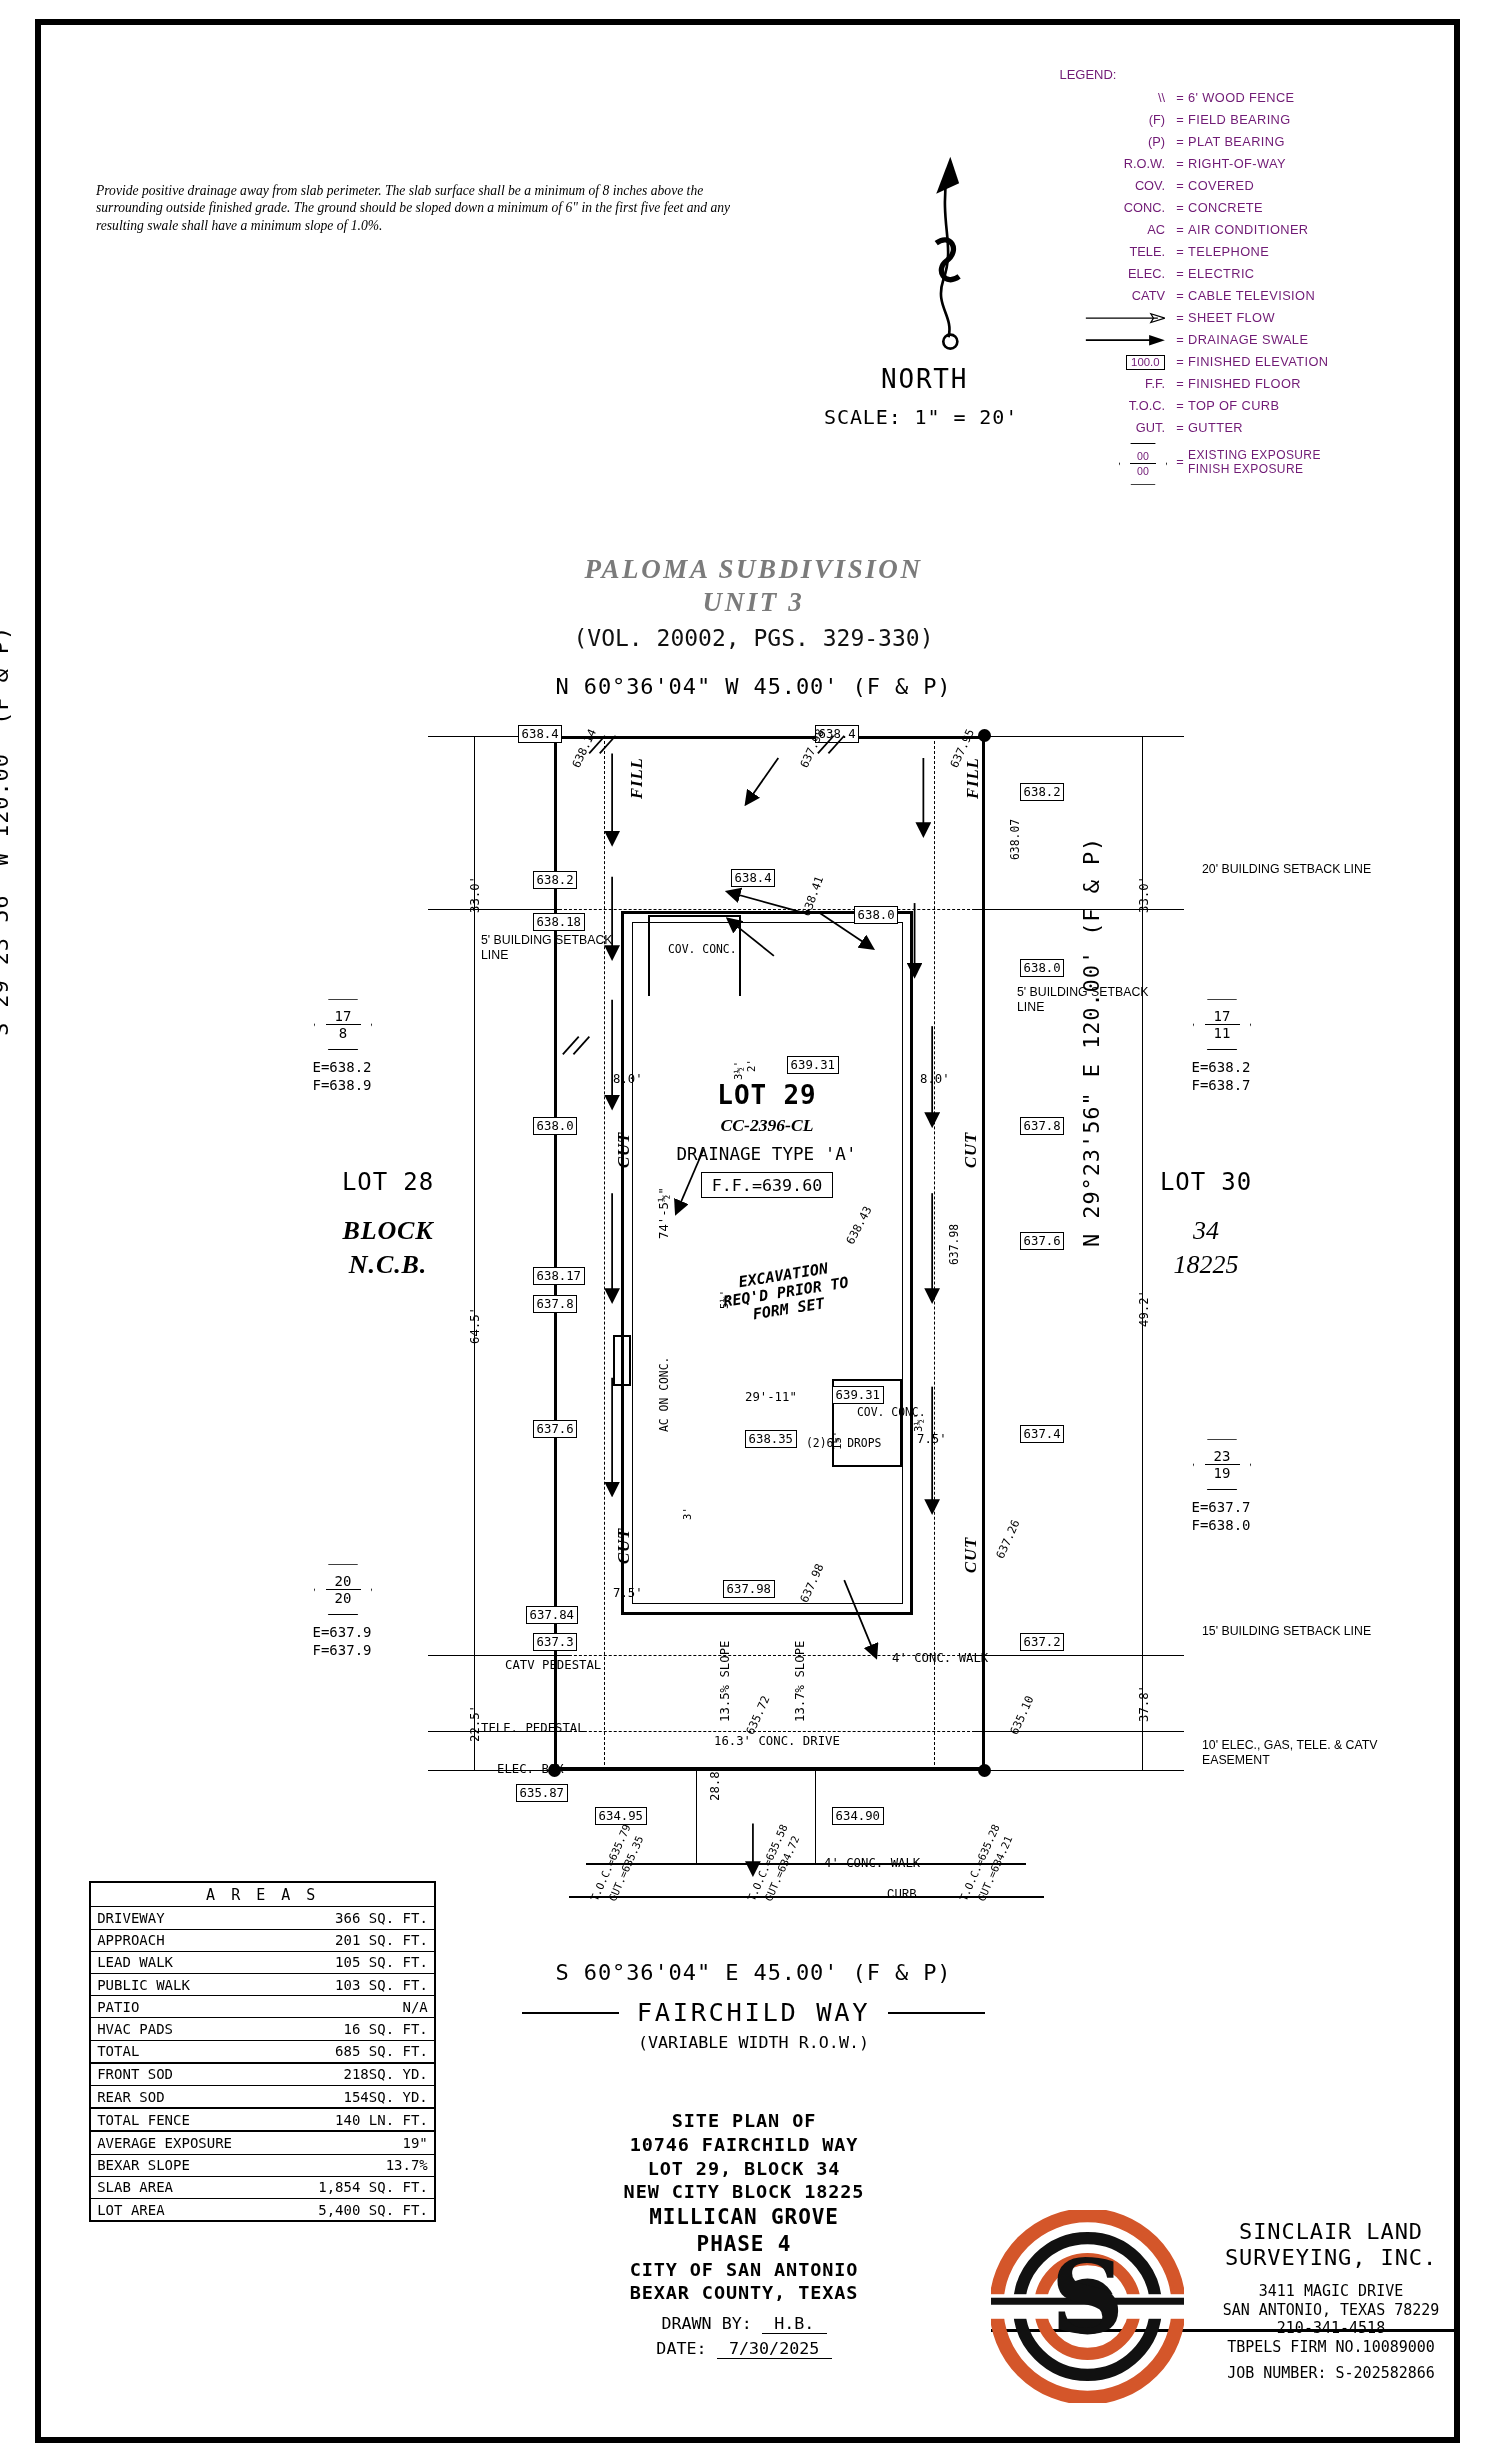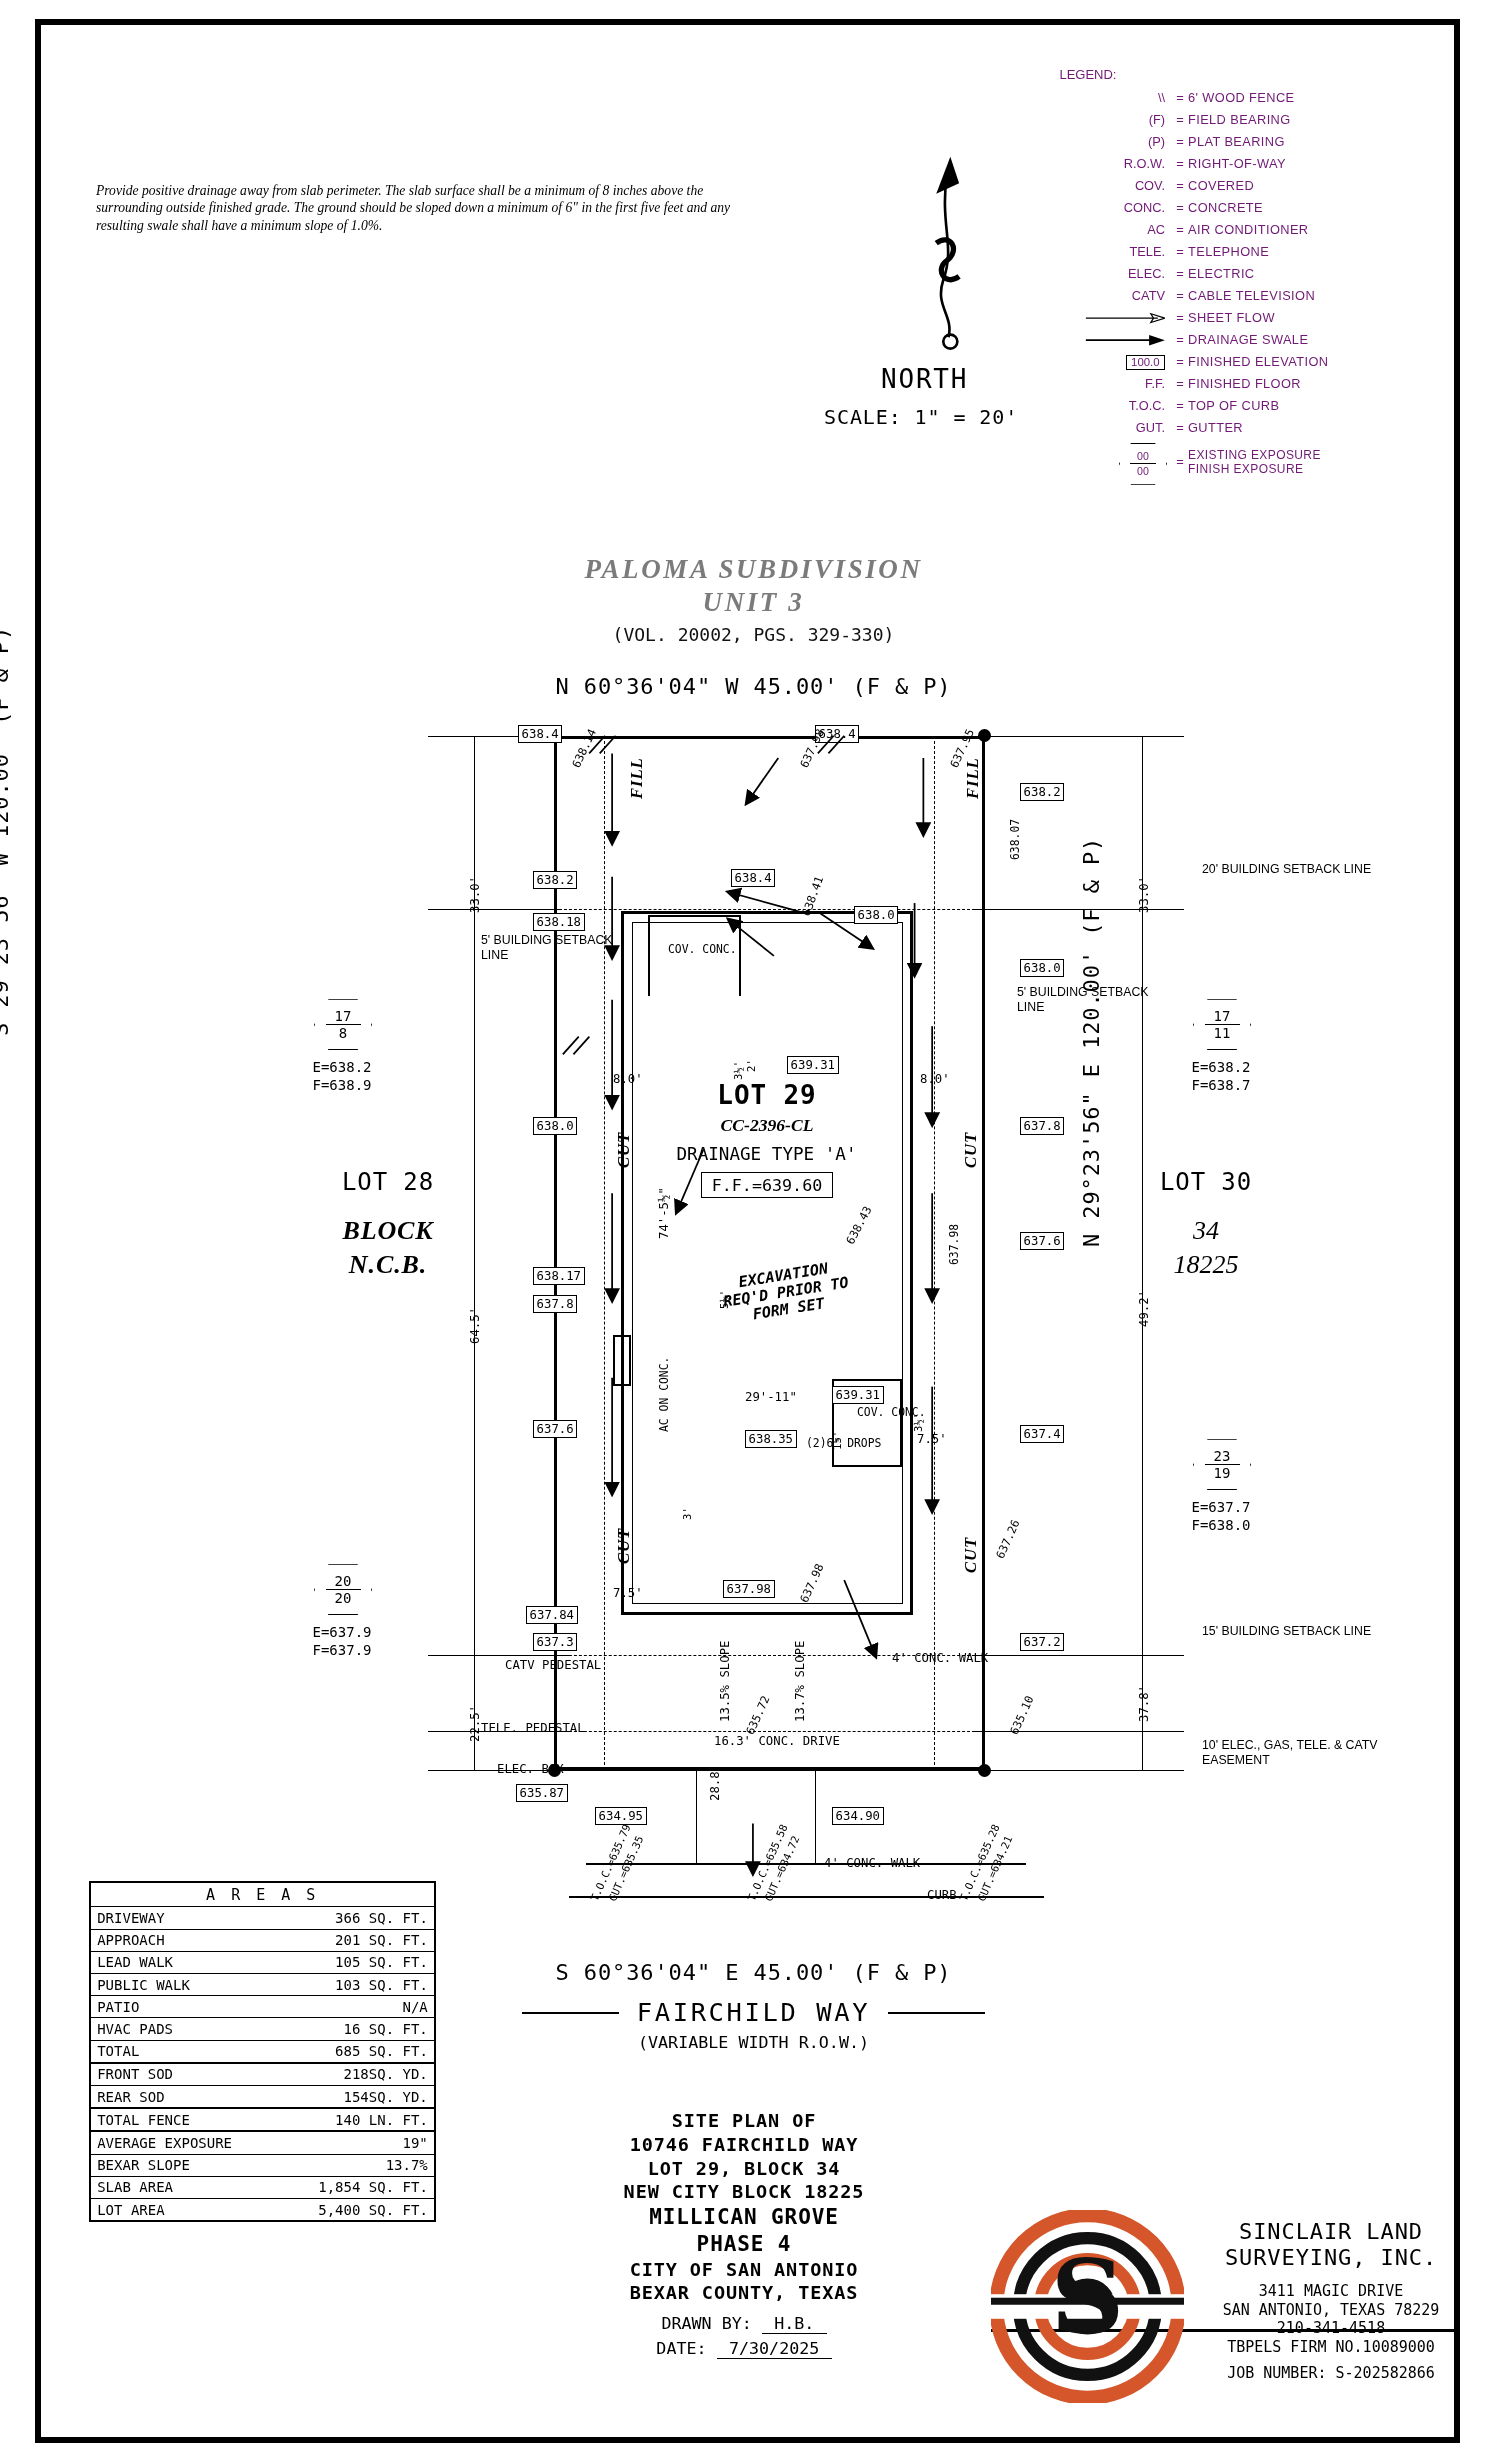--- a/index.html
+++ b/index.html
@@ -19,21 +19,21 @@
   .leg-eq{width:16px;text-align:center;}
   .leg-v{flex:1;text-align:left;letter-spacing:0.4px;}
   .leg-sym{width:95px;text-align:right;padding-right:7px;display:flex;justify-content:flex-end;align-items:center;}
 
   
   #north-label{left:840px;top:339px;font-family:"DejaVu Sans Mono",monospace;font-size:26px;letter-spacing:1.8px;}
   #scale-label{left:783px;top:380px;font-family:"DejaVu Sans Mono",monospace;font-size:20px;letter-spacing:0.9px;}
 
   
   #subdiv{left:0;top:528px;width:1425px;text-align:center;font-family:"Liberation Serif",serif;font-style:italic;font-weight:bold;font-size:27px;letter-spacing:2.6px;color:#7b7b7b;line-height:1.22;}
-  #subdiv .vol{font-size:18px;color:#111;font-style:normal;font-weight:normal;font-family:"DejaVu Sans Mono",monospace;letter-spacing:0px;}
+  #subdiv .vol{font-size:23px;color:#111;font-style:normal;font-weight:normal;font-family:"DejaVu Sans Mono",monospace;letter-spacing:0px;}
 
   
   #bear-top{left:0;top:649px;width:1425px;text-align:center;font-family:"DejaVu Sans Mono",monospace;font-size:22px;letter-spacing:0.9px;}
   #bear-bottom{left:0;top:1935px;width:1425px;text-align:center;font-family:"DejaVu Sans Mono",monospace;font-size:22px;letter-spacing:0.9px;}
   #street{left:0;top:1972px;width:1425px;text-align:center;font-family:"DejaVu Sans Mono",monospace;font-size:25.5px;letter-spacing:2.6px;}
   #street-row{left:0;top:2007px;width:1425px;text-align:center;font-family:"DejaVu Sans Mono",monospace;font-size:16.7px;}
 
   
   #lot{left:513px;top:711px;width:431px;height:1034px;border:3.5px solid #000;box-sizing:border-box;}
   .node{width:13px;height:13px;border-radius:50%;background:#000;}
@@ -428,21 +428,21 @@
     <div class="abs dimtext" style="left:572px;top:1047px;">8.0'</div>
     <div class="abs dimtext" style="left:879px;top:1047px;">8.0'</div>
     <div class="abs dimtext" style="left:572px;top:1561px;">7.5'</div>
     <div class="abs dimtext" style="left:876px;top:1407px;">7.5'</div>
     <div class="abs dimtext-v" style="left:667px;top:1776px;transform:rotate(-90deg);">28.8'</div>
     <div class="abs dimtext" style="left:673px;top:1710px;width:70px;text-align:center;line-height:1.1;font-size:12.3px;">16.3' CONC. DRIVE</div>
     <div class="abs dimtext-v" style="left:677px;top:1697px;transform:rotate(-90deg);">13.5% SLOPE</div>
     <div class="abs dimtext-v" style="left:752px;top:1697px;transform:rotate(-90deg);">13.7% SLOPE</div>
     <div class="abs dimtext" style="left:851px;top:1627px;width:53px;text-align:center;line-height:1.1;">4' CONC. WALK</div>
     <div class="abs dimtext" style="left:783px;top:1831px;">4' CONC. WALK</div>
-    <div class="abs dimtext" style="left:886px;top:1863px;">CURB</div>
+    <div class="abs dimtext" style="left:846px;top:1863px;font-family:Liberation Mono, monospace;">CURB</div>
 
     <div class="abs setback" style="left:1161px;top:837px;">
       <span>20' BUILDING SETBACK LINE</span>
     </div>
     <div class="abs setback" style="left:440px;top:908px;width:132px;white-space:normal;">
       <span>5' BUILDING SETBACK LINE</span>
     </div>
     <div class="abs setback" style="left:976px;top:960px;width:132px;white-space:normal;">
       <span>5' BUILDING SETBACK LINE</span>
     </div>

